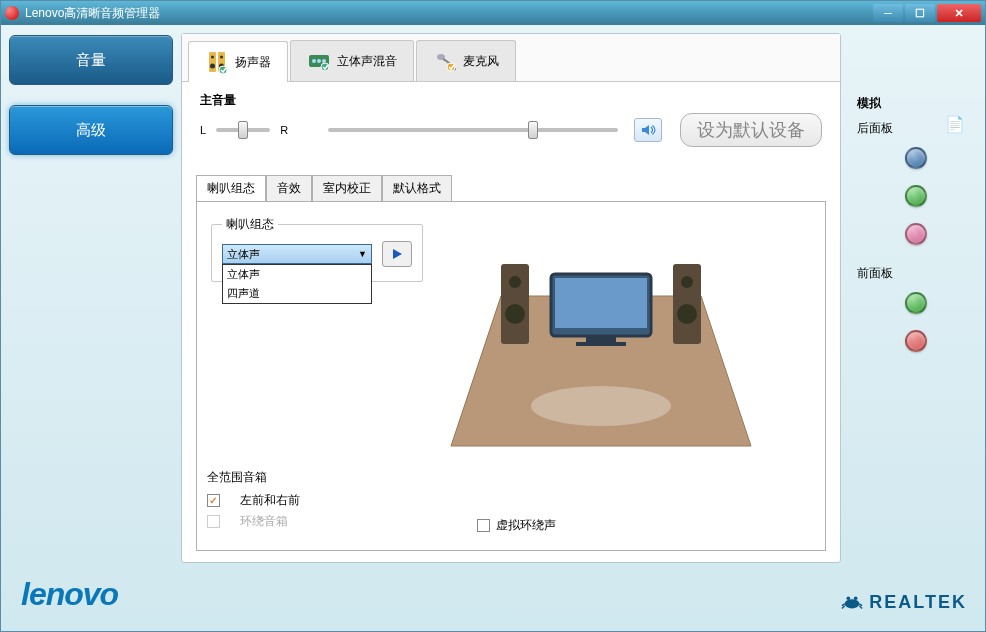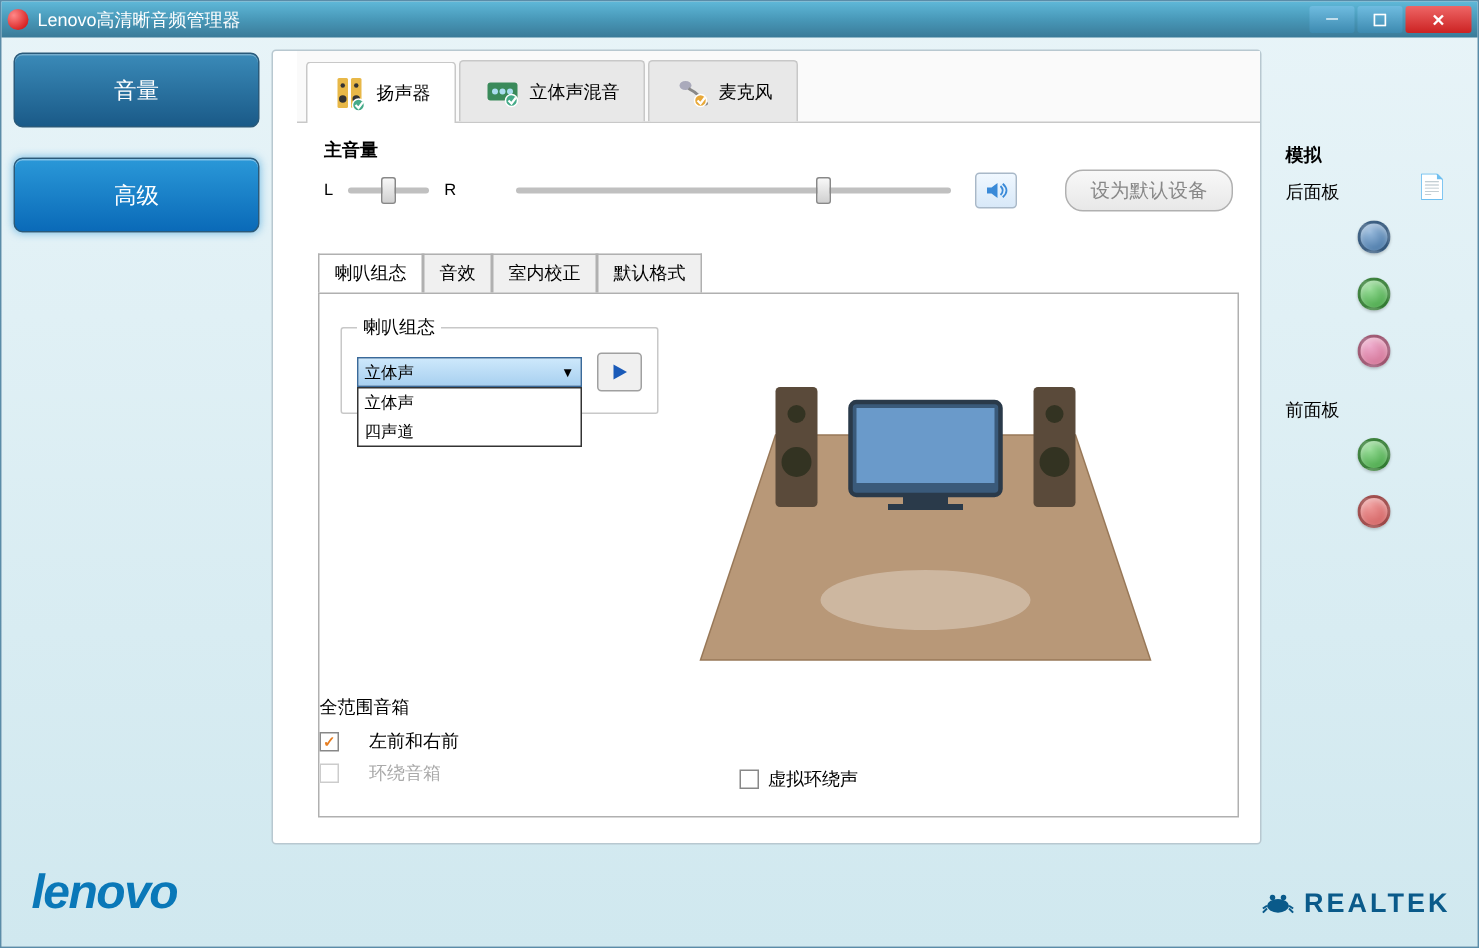--- a/index.html
+++ b/index.html
@@ -20,54 +20,54 @@
 
 .sidebar { width: 180px; padding: 10px 8px; display: flex; flex-direction: column; gap: 20px; }
 .sidebtn { height: 50px; border-radius: 6px; display: flex; align-items: center; justify-content: center; color: #fff; font-size: 15px; cursor: pointer; border: 1px solid #2a5a7a; }
 .sidebtn.inactive { background: linear-gradient(to bottom, #3a8ab8 0%, #1a5a88 100%); box-shadow: inset 0 1px 0 rgba(255,255,255,.3); }
 .sidebtn.active { background: linear-gradient(to bottom, #2a98d8 0%, #0a6ab8 100%); box-shadow: inset 0 1px 0 rgba(255,255,255,.4), 0 0 6px rgba(42,152,216,.6); }
 
 .lenovo-logo { position: absolute; bottom: 18px; left: 20px; font-size: 32px; font-style: italic; font-weight: bold; color: #0a78b8; letter-spacing: -1px; }
 .realtek-logo { position: absolute; bottom: 18px; right: 18px; font-size: 18px; font-weight: bold; color: #0a5a8a; letter-spacing: 2px; display:flex; align-items:center; gap:6px; }
 .realtek-logo svg { width:22px; height:22px; }
 
-.main-panel { width: 660px; margin-top: 8px; background: #fff; border: 1px solid #b8c8d0; border-radius: 3px; height: 530px; position: relative; padding-left: 16px; }
+.main-panel { width: 660px; margin-top: 8px; background: #fff; border: 1px solid #b8c8d0; border-radius: 3px; height: 530px; position: relative; }
 
 .device-tabs { display: flex; padding: 6px 6px 0 6px; border-bottom: 1px solid #c8c8c8; background: #fafafa; }
 .dev-tab { padding: 8px 16px; font-size: 12px; display: flex; align-items: center; gap: 6px; border: 1px solid #c8c8c8; border-bottom: none; background: #e8e8e8; margin-right: 2px; cursor: pointer; border-radius:3px 3px 0 0; }
 .dev-tab.active { background: #fff; position: relative; top: 1px; }
 .dev-tab .icon { width: 24px; height: 24px; }
 
 .master-vol { padding: 10px 18px; border-bottom: 0; }
 .mv-label { font-size: 12px; font-weight: bold; margin-bottom: 4px; }
 .mv-row { display: flex; align-items: center; gap: 10px; font-size: 11px; }
 .balance-slider { width: 54px; height: 4px; background: #c0c0c0; position: relative; border-radius:2px; }
 .balance-slider .thumb, .vol-slider .thumb { width: 10px; height: 18px; background: linear-gradient(#f8f8f8,#d0d0d0); border:1px solid #888; border-radius:2px; position:absolute; top:-7px; }
 .vol-slider { flex:1; max-width: 290px; height: 4px; background: #c0c0c0; position: relative; border-radius:2px; margin-left:30px; }
 .mute-btn { width: 28px; height: 24px; border:1px solid #a8b8c8; border-radius:3px; background: linear-gradient(#f0f8ff,#d8e8f8); display:flex; align-items:center; justify-content:center; cursor:pointer; margin-left: 6px;}
 .mute-btn svg{width:16px;height:16px;}
-.default-btn { margin-left: auto; padding: 4px 16px; font-size: 13px; border:1px solid #b0b0b0; border-radius:12px; background: linear-gradient(#f8f8f8,#e8e8e8); color:#888; cursor:pointer; }
+.default-btn { margin-left: auto; padding: 4px 16px; font-size: 18px; border:1px solid #b0b0b0; border-radius:12px; background: linear-gradient(#f8f8f8,#e8e8e8); color:#888; cursor:pointer; }
 
 .sub-tabs { display: flex; padding: 0 14px; margin-top: 18px; }
 .sub-tab { padding: 4px 10px; font-size: 12px; border:1px solid #b0b0b0; background:#f0f0f0; cursor:pointer; border-bottom:none; }
 .sub-tab.active { background:#fff; }
 .sub-content { margin: 0 14px 14px 14px; border:1px solid #b0b0b0; height: 350px; padding: 14px; position:relative; display:flex; gap:20px; }
 
 .config-box { width: 210px; }
 .dropdown-row { display:flex; align-items:center; gap:10px; }
 .dropdown { width: 150px; position: relative; }
 .dd-head { height: 20px; border:1px solid #3a6a9a; background: linear-gradient(#cde8fb,#a8d0f0); font-size:11px; padding:2px 4px; display:flex; align-items:center; justify-content:space-between; cursor:pointer; }
 .dd-head .arrow { font-size:9px; }
 .dd-list { position:absolute; top:20px; left:0; right:0; background:#fff; border:1px solid #333; font-size:11px; z-index:10; }
 .dd-item { padding:2px 4px; cursor:pointer; }
 .dd-item.highlight { background:#2a6ab8; color:#fff; }
 .play-btn { width:30px; height:26px; border:1px solid #a0a0a0; border-radius:3px; background:#f0f0f0; display:flex; align-items:center; justify-content:center; cursor:pointer; }
 .play-btn svg { width:14px; height:14px; }
 
-.full-range { position:absolute; bottom:16px; left:0; font-size:12px; }
+.full-range { position:absolute; bottom:16px; left:10px; font-size:12px; }
 .full-range .fr-title { margin-bottom:6px; }
 .chk-row { display:flex; align-items:center; gap:20px; margin-bottom:4px; font-size:12px; }
 .chk { width:13px; height:13px; border:1px solid #888; background:#fff; display:inline-flex; align-items:center; justify-content:center; font-size:10px; cursor:pointer; }
 .chk.checked::after { content:"✓"; color:#e67e22; font-weight:bold; }
 .chk.disabled { border-color:#ccc; }
 .chk-row.disabled { color:#aaa;align-items:center; }
 
 .virt-row { position:absolute; bottom:16px; left:280px; display:flex; align-items:center; gap:6px; font-size:12px;}
 
 .room-preview { flex:1; position:relative; }

